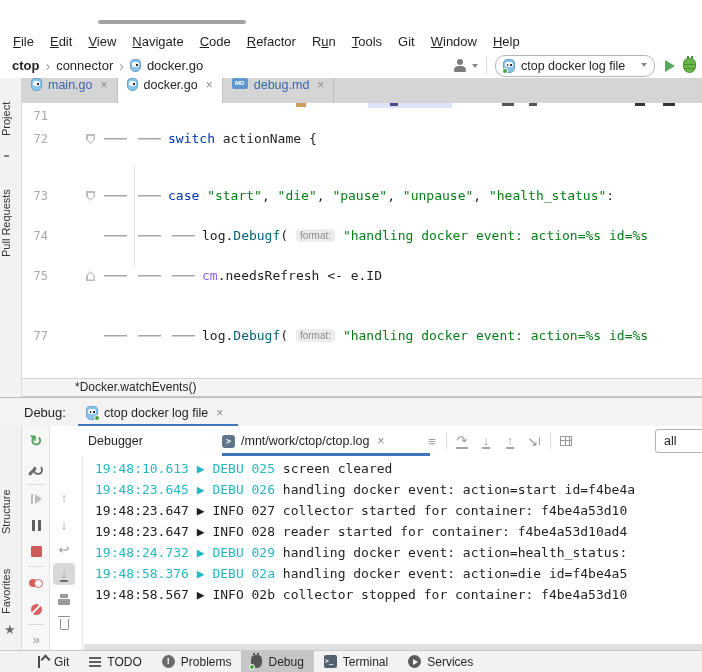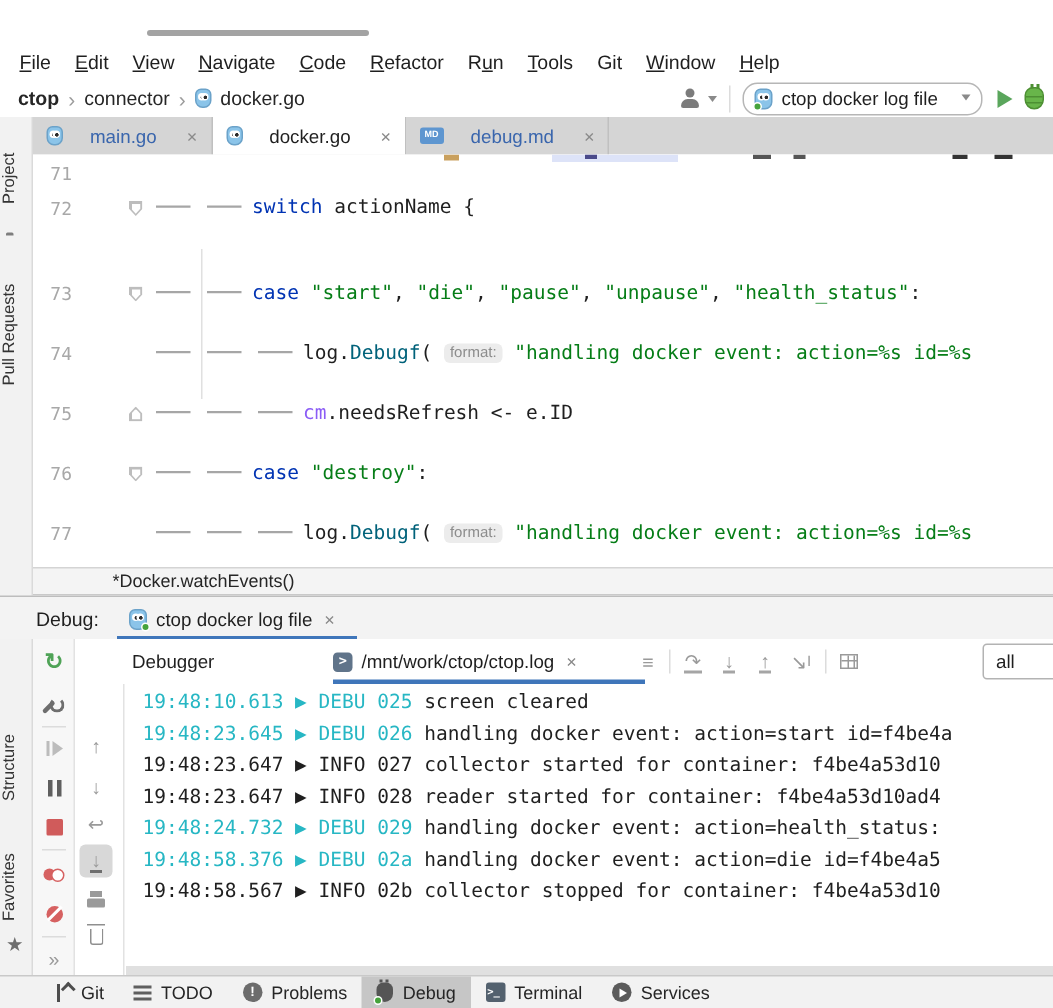--- a/index.html
+++ b/index.html
@@ -29,21 +29,21 @@
 .strip{position:absolute;top:78px;left:0;width:22px;bottom:22px;background:#f2f2f2;border-right:1px solid #dadada}
 .strip-item{position:absolute;left:0;width:22px;cursor:default}
 .vlabel{writing-mode:vertical-rl;transform:rotate(180deg);font-size:11px;color:#333;width:100%;height:100%;display:block;text-align:center}
 .sicon{position:absolute;left:4px;width:14px;height:14px}
 .ic-folder{position:relative;width:12px;height:9px;background:#7e7e7e;border-radius:1px;margin-top:3px}
 .ic-folder::before{content:"";position:absolute;top:-2px;left:0;width:5px;height:2px;background:#7e7e7e;border-radius:1px 1px 0 0}
 .ic-structure{position:relative;width:4px;height:4px;background:#6e6e6e;margin:5px 0 0 3px;box-shadow:6px 0 0 #6e6e6e,0 6px 0 #6e6e6e,6px 6px 0 #6e6e6e}
 .star{font-size:13px;color:#6e6e6e;line-height:14px}
 
 .tabbar{position:absolute;top:78px;left:22px;right:0;height:25px;background:#d5d5d5;display:flex}
-.tab{display:flex;align-items:center;gap:18px;padding:0 9px;font-size:12.5px;border-right:1px solid #c0c0c0;background:#d5d5d5;color:#1f1f1f}
+.tab{display:flex;align-items:flex-start;gap:6px;padding:0 9px;font-size:12.5px;border-right:1px solid #c0c0c0;background:#d5d5d5;color:#1f1f1f}
 .tab.active{background:#fff}
 .tab.mod .tlabel{color:#3a66ad}
 .close{color:#8a8a8a;font-size:12px;margin-left:2px}
 .tabscroll{position:absolute;left:98px;top:20px;width:148px;height:4px;border-radius:2px;background:#a3a3a3}
 
 .editor{position:absolute;top:103px;left:22px;right:0;height:275px;background:#fff;overflow:hidden}
 .row{position:relative;height:20px;white-space:pre;font-family:"DejaVu Sans Mono",monospace;font-size:13px}
 .rows{position:absolute;top:3px;left:0;right:0}
 .lnum{position:absolute;left:0;width:26px;text-align:right;color:#a8a8a8;font-size:12px;line-height:20px;font-family:"DejaVu Sans Mono",monospace}
 .fold{position:absolute;left:64px;top:5px;width:9px;height:10px;background:#bdbdbd}
@@ -223,21 +223,20 @@
     <span class="frag" style="left:507px;width:8px;height:3px;background:#555"></span>
     <span class="frag" style="left:613px;width:10px;height:3px;background:#333"></span>
     <span class="frag" style="left:641px;width:12px;height:3px;background:#333"></span>
     <div class="iguide"></div>
     <div class="rows" id="rows">
         <div class="row" style="top: 0px; position: relative;"><span class="lnum">71</span><span class="codewrap"></span></div>
         <div class="row" style="top: 3px; position: relative;"><span class="lnum">72</span><span class="fold fd"><i></i></span><span class="codewrap"><span class="tabdash"></span><span class="tabdash"></span><span class="kw">switch</span><span class="pl"> actionName {</span></span></div>
         <div class="row" style="top: 40px; position: relative;"><span class="lnum">73</span><span class="fold fd"><i></i></span><span class="codewrap"><span class="tabdash"></span><span class="tabdash"></span><span class="kw">case</span><span class="pl"> </span><span class="str">"start"</span><span class="pl">, </span><span class="str">"die"</span><span class="pl">, </span><span class="str">"pause"</span><span class="pl">, </span><span class="str">"unpause"</span><span class="pl">, </span><span class="str">"health_status"</span><span class="pl">:</span></span></div>
         <div class="row" style="top: 60px; position: relative;"><span class="lnum">74</span><span class="codewrap"><span class="tabdash"></span><span class="tabdash"></span><span class="tabdash"></span><span class="pl">log.</span><span class="fn">Debugf</span><span class="pl">( </span><span class="hint">format:</span><span class="pl"> </span><span class="str">"handling docker event: action=%s id=%s</span></span></div>
         <div class="row" style="top: 80px; position: relative;"><span class="lnum">75</span><span class="fold fu"><i></i></span><span class="codewrap"><span class="tabdash"></span><span class="tabdash"></span><span class="tabdash"></span><span class="var">cm</span><span class="pl">.needsRefresh &lt;- e.ID</span></span></div>
-        <div class="row" style="top: 100px; position: relative;"><span class="lnum">76</span><span class="fold fd"><i></i></span><span class="codewrap"><span class="tabdash"></span><span class="tabdash"></span><span class="kw">case</span><span class="pl"> </span><span class="str">"destroy"</span><span class="pl">:</span></span></div>
         <div class="row" style="top: 120px; position: relative;"><span class="lnum">77</span><span class="codewrap"><span class="tabdash"></span><span class="tabdash"></span><span class="tabdash"></span><span class="pl">log.</span><span class="fn">Debugf</span><span class="pl">( </span><span class="hint">format:</span><span class="pl"> </span><span class="str">"handling docker event: action=%s id=%s</span></span></div>
       </div>
   </div>
 
   <div class="sticky">*Docker.watchEvents()</div>
 
   <div class="dbg-header">
     <span class="dbg-title">Debug:</span>
     <span class="session-tab">
       <span class="ic-go" style="width:12px;height:14px">

